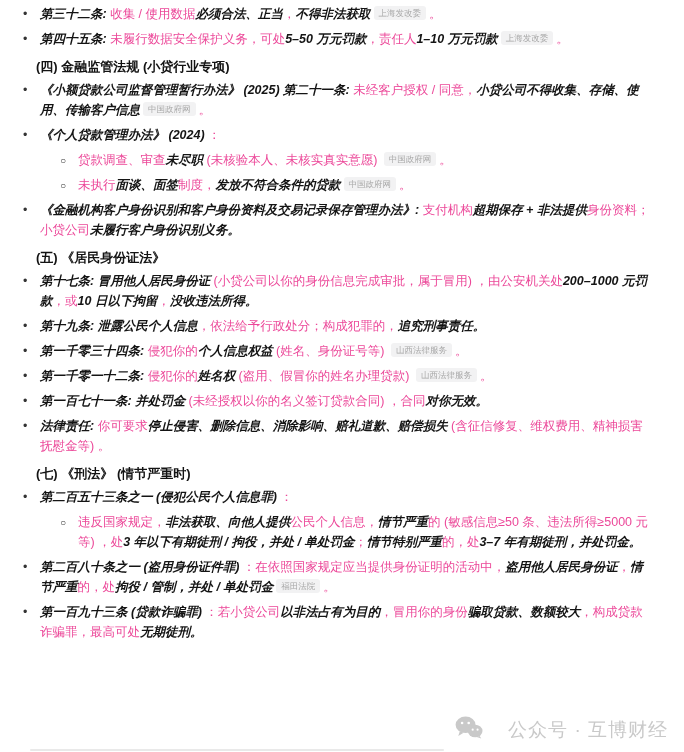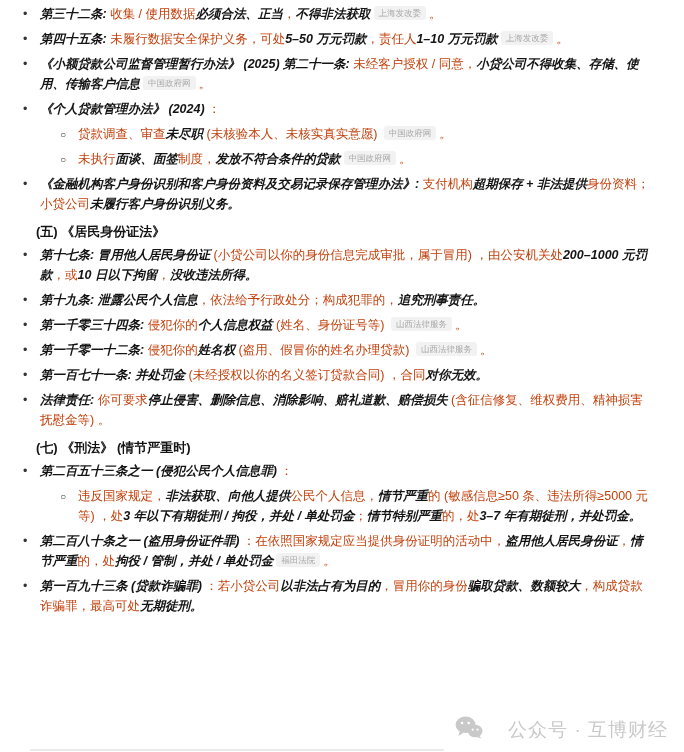--- a/index.html
+++ b/index.html
@@ -21,21 +21,21 @@
     position: relative;
     padding-left: 40px;
     margin-bottom: 5px;
     font-size: 12.5px;
     line-height: 20px;
   }
   .item.lvl2 { padding-left: 78px; }
   .marker { position: absolute; left: 23px; top: 0; color: #333; }
   .item.lvl2 .marker { left: 60px; top: 1px; font-size: 10px; }
   .b { font-weight: bold; color: #141414; font-style: italic; }
-  .r { color: #c2410c; }
+  .r { color: #ec4899; }
   .badge {
     display: inline-block;
     background: #f2f2f3;
     color: #a8a8a8;
     font-size: 8.5px;
     line-height: 10px;
     padding: 2px 5px;
     border-radius: 3px;
     margin: 0 3px;
     vertical-align: 2px;
@@ -59,20 +59,21 @@
     background: #e9e9e9;
     border-radius: 1px;
   }
 </style>
 </head>
 <body>
 
 <div class="doc">
     <div class="item lvl1"><span class="marker">•</span><span class="b">第三十二条: </span><span class="r">收集 / 使用数据</span><span class="b">必须合法、正当</span><span class="r">，</span><span class="b">不得非法获取</span><span class="badge">上海发改委</span><span class="r">。</span></div>
     <div class="item lvl1"><span class="marker">•</span><span class="b">第四十五条: </span><span class="r">未履行数据安全保护义务，可处</span><span class="b">5–50 万元罚款</span><span class="r">，责任人</span><span class="b">1–10 万元罚款</span><span class="badge">上海发改委</span><span class="r">。</span></div>
+    <div class="heading">(四) 金融监管法规 (小贷行业专项)</div>
     <div class="item lvl1"><span class="marker">•</span><span class="b">《小额贷款公司监督管理暂行办法》 (2025) 第二十一条: </span><span class="r">未经客户授权 / 同意，</span><span class="b">小贷公司不得收集、存储、使用、传输客户信息</span><span class="badge">中国政府网</span><span class="r">。</span></div>
     <div class="item lvl1"><span class="marker">•</span><span class="b">《个人贷款管理办法》 (2024)</span><span class="r"> ：</span></div>
     <div class="item lvl2"><span class="marker">○</span><span class="r">贷款调查、审查</span><span class="b">未尽职</span><span class="r"> (未核验本人、未核实真实意愿) </span><span class="badge">中国政府网</span><span class="r">。</span></div>
     <div class="item lvl2"><span class="marker">○</span><span class="r">未执行</span><span class="b">面谈、面签</span><span class="r">制度，</span><span class="b">发放不符合条件的贷款</span><span class="badge">中国政府网</span><span class="r">。</span></div>
     <div class="item lvl1"><span class="marker">•</span><span class="b">《金融机构客户身份识别和客户身份资料及交易记录保存管理办法》: </span><span class="r">支付机构</span><span class="b">超期保存 + 非法提供</span><span class="r">身份资料；小贷公司</span><span class="b">未履行客户身份识别义务。</span></div>
     <div class="heading">(五) 《居民身份证法》</div>
     <div class="item lvl1"><span class="marker">•</span><span class="b">第十七条: 冒用他人居民身份证</span><span class="r"> (小贷公司以你的身份信息完成审批，属于冒用) ，由公安机关处</span><span class="b">200–1000 元罚款</span><span class="r">，或</span><span class="b">10 日以下拘留</span><span class="r">，</span><span class="b">没收违法所得。</span></div>
     <div class="item lvl1"><span class="marker">•</span><span class="b">第十九条: 泄露公民个人信息</span><span class="r">，依法给予行政处分；构成犯罪的，</span><span class="b">追究刑事责任。</span></div>
     <div class="item lvl1"><span class="marker">•</span><span class="b">第一千零三十四条: </span><span class="r">侵犯你的</span><span class="b">个人信息权益</span><span class="r"> (姓名、身份证号等) </span><span class="badge">山西法律服务</span><span class="r">。</span></div>
     <div class="item lvl1"><span class="marker">•</span><span class="b">第一千零一十二条: </span><span class="r">侵犯你的</span><span class="b">姓名权</span><span class="r"> (盗用、假冒你的姓名办理贷款) </span><span class="badge">山西法律服务</span><span class="r">。</span></div>

